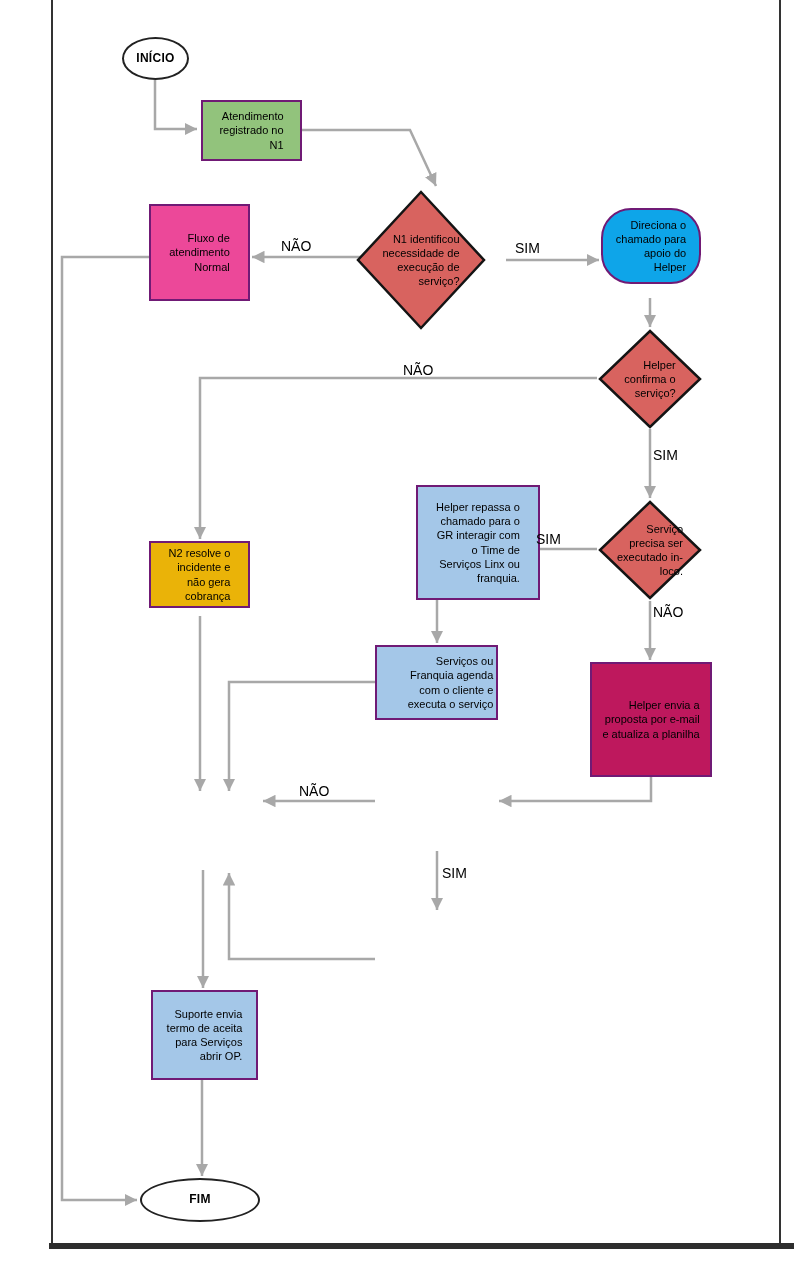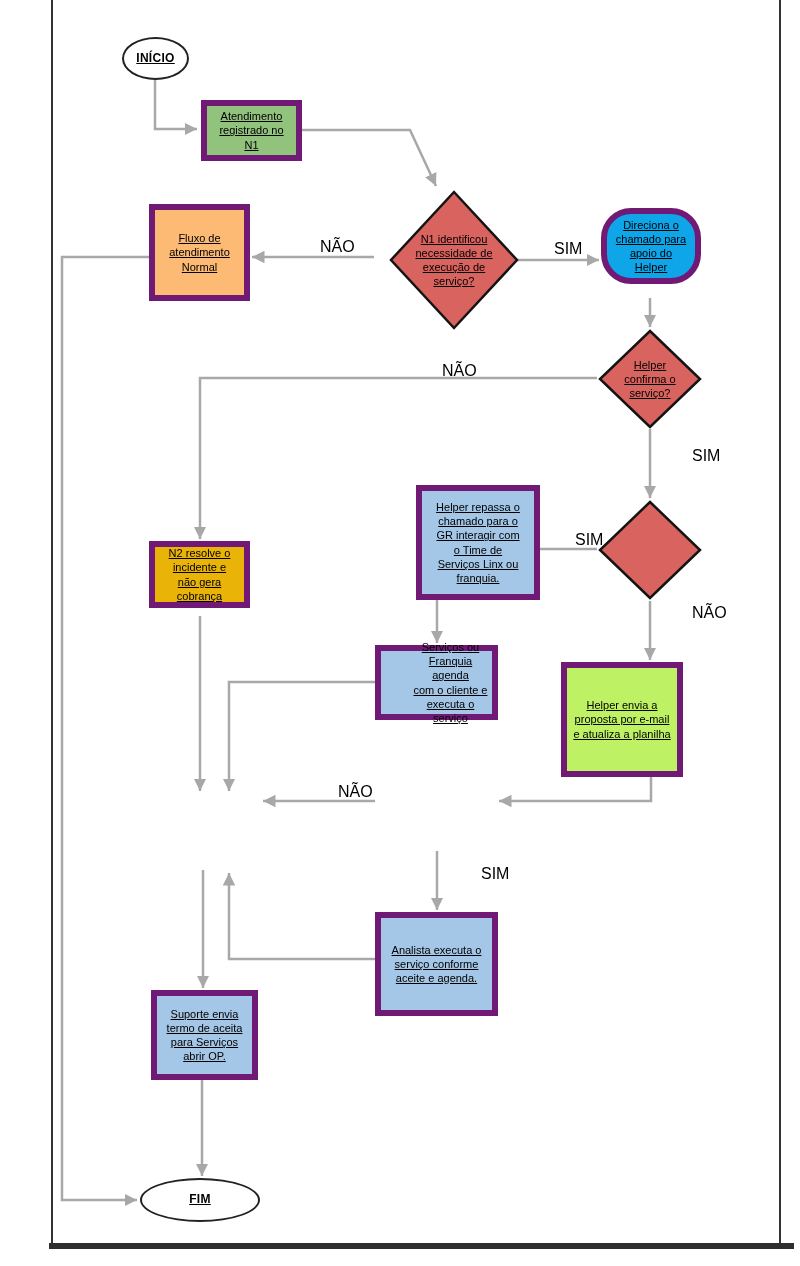--- a/index.html
+++ b/index.html
@@ -5,28 +5,28 @@
   html,body{margin:0;padding:0;background:#fff;}
   #canvas{
     position:relative;width:800px;height:1266px;background:#ffffff;
     font-family:"Liberation Sans",sans-serif;overflow:hidden;
   }
   #edges{position:absolute;left:0;top:0;z-index:0;}
   .edge{fill:none;stroke:#A8A8A8;stroke-width:2.5;}
   .frame{position:absolute;background:#333;z-index:0;}
   .node{
     position:absolute;display:flex;align-items:center;justify-content:center;
-    text-align:center;font-size:11px;line-height:1.28;color:#000;
-    white-space:pre-line;box-sizing:border-box;z-index:1;text-decoration:underline;
+    text-align:right;font-size:11px;line-height:1.28;color:#000;
+    white-space:pre-line;box-sizing:border-box;z-index:1;
   }
-  .process{border:6px solid #701a75;}
+  .process{border:2px solid #701a75;}
   .terminator{border:2px solid #222;border-radius:50%;font-weight:bold;font-size:12px;background:#fff;letter-spacing:.3px;}
   .decision svg{position:absolute;left:0;top:0;}
   .decision .lbl{position:relative;z-index:1;padding:0 10px;}
-  .edge-label{position:absolute;font-size:16px;color:#000;z-index:2;margin-left:39px;}
+  .edge-label{position:absolute;font-size:14px;color:#000;z-index:2;}
 </style>
 </head>
 <body>
 
 <div id="canvas">
 
   <div class="frame" style="left:51px;top:0;width:2px;height:1247px;"></div>
   <div class="frame" style="left:779px;top:0;width:2px;height:1247px;"></div>
   <div class="frame" style="left:49px;top:1243px;width:745px;height:6px;background:#2e2e2e;"></div>
 
@@ -56,31 +56,31 @@
     <polyline class="edge" points="202,1080 202,1176" marker-end="url(#arr)"></polyline>
     <polyline class="edge" points="149,257 62,257 62,1200 137,1200" marker-end="url(#arr)"></polyline>
   </svg>
 
   <div class="node terminator" style="left:122px;top:37px;width:67px;height:43px;">INÍCIO</div>
 
   <div class="node process" style="left: 201px; top: 100px; width: 101px; height: 61px; background-color: rgb(146, 195, 124);">Atendimento
 registrado no
 N1</div>
 
-  <div class="node decision" style="left:389px;top:190px;width:130px;height:140px;">
+  <div class="node decision" style="left:356px;top:190px;width:130px;height:140px;">
     <svg width="130" height="140">
         <polygon points="65,2 128,70 65,138 2,70" stroke="#141414" stroke-width="2.5" fill="#D8635F"></polygon>
       </svg>
     <span class="lbl">N1 identificou
 necessidade de
 execução de
 serviço?</span>
   </div>
 
-  <div class="node process" style="left: 149px; top: 204px; width: 101px; height: 97px; background-color: #fdba74;">Fluxo de
+  <div class="node process" style="left: 149px; top: 204px; width: 101px; height: 97px; background-color: #ec4899;">Fluxo de
 atendimento
 Normal</div>
 
   <div class="node process" style="left: 601px; top: 208px; width: 100px; height: 76px; background-color: #0ea5e9; border-radius: 30px;">Direciona o
 chamado para
 apoio do
 Helper</div>
 
   <div class="node decision" style="left:598px;top:329px;width:104px;height:100px;">
     <svg width="104" height="100">
@@ -93,43 +93,44 @@
 
   <div class="node process" style="left: 149px; top: 541px; width: 101px; height: 67px; background-color: #eab308;">N2 resolve o
 incidente e
 não gera
 cobrança</div>
 
   <div class="node decision" style="left:598px;top:500px;width:104px;height:100px;">
     <svg width="104" height="100">
         <polygon points="52,2 102,50 52,98 2,50" stroke="#141414" stroke-width="2.5" fill="#D8635F"></polygon>
       </svg>
+    <span class="lbl">Serviço
+precisa ser
+executado in-
+loco.</span>
   </div>
 
   <div class="node process" style="left: 376px; top: 485px; width: 124px; height: 115px; background-color: rgb(164, 199, 232); margin-left: 40px;">Helper repassa o
 chamado para o
 GR interagir com
 o Time de
 Serviços Linx ou
 franquia.</div>
 
   <div class="node process" style="left: 375px; top: 645px; width: 123px; height: 75px; background-color: rgb(164, 199, 232); padding-left: 28px;">Serviços ou
 Franquia agenda
 com o cliente e
 executa o serviço</div>
 
-  <div class="node process" style="left: 561px; top: 662px; width: 122px; height: 115px; background-color: #bef264;">Helper envia a
+  <div class="node process" style="left: 590px; top: 662px; width: 122px; height: 115px; background-color: #be185d;">Helper envia a
 proposta por e-mail
 e atualiza a planilha</div>
 
 
 
-  <div class="node process" style="left: 375px; top: 912px; width: 123px; height: 104px; background-color: rgb(164, 199, 232);">Analista  executa o
-serviço conforme
-aceite e  agenda.</div>
 
   <div class="node terminator" style="left:140px;top:1178px;width:120px;height:44px;">FIM</div>
 
   <div class="node process" style="left: 151px; top: 990px; width: 107px; height: 90px; background-color: rgb(164, 199, 232);">Suporte envia
 termo de aceita
 para Serviços
 abrir OP.</div>
 
   <div class="edge-label" style="left:515px;top:240px;">SIM</div>
   <div class="edge-label" style="left:281px;top:238px;">NÃO</div>

